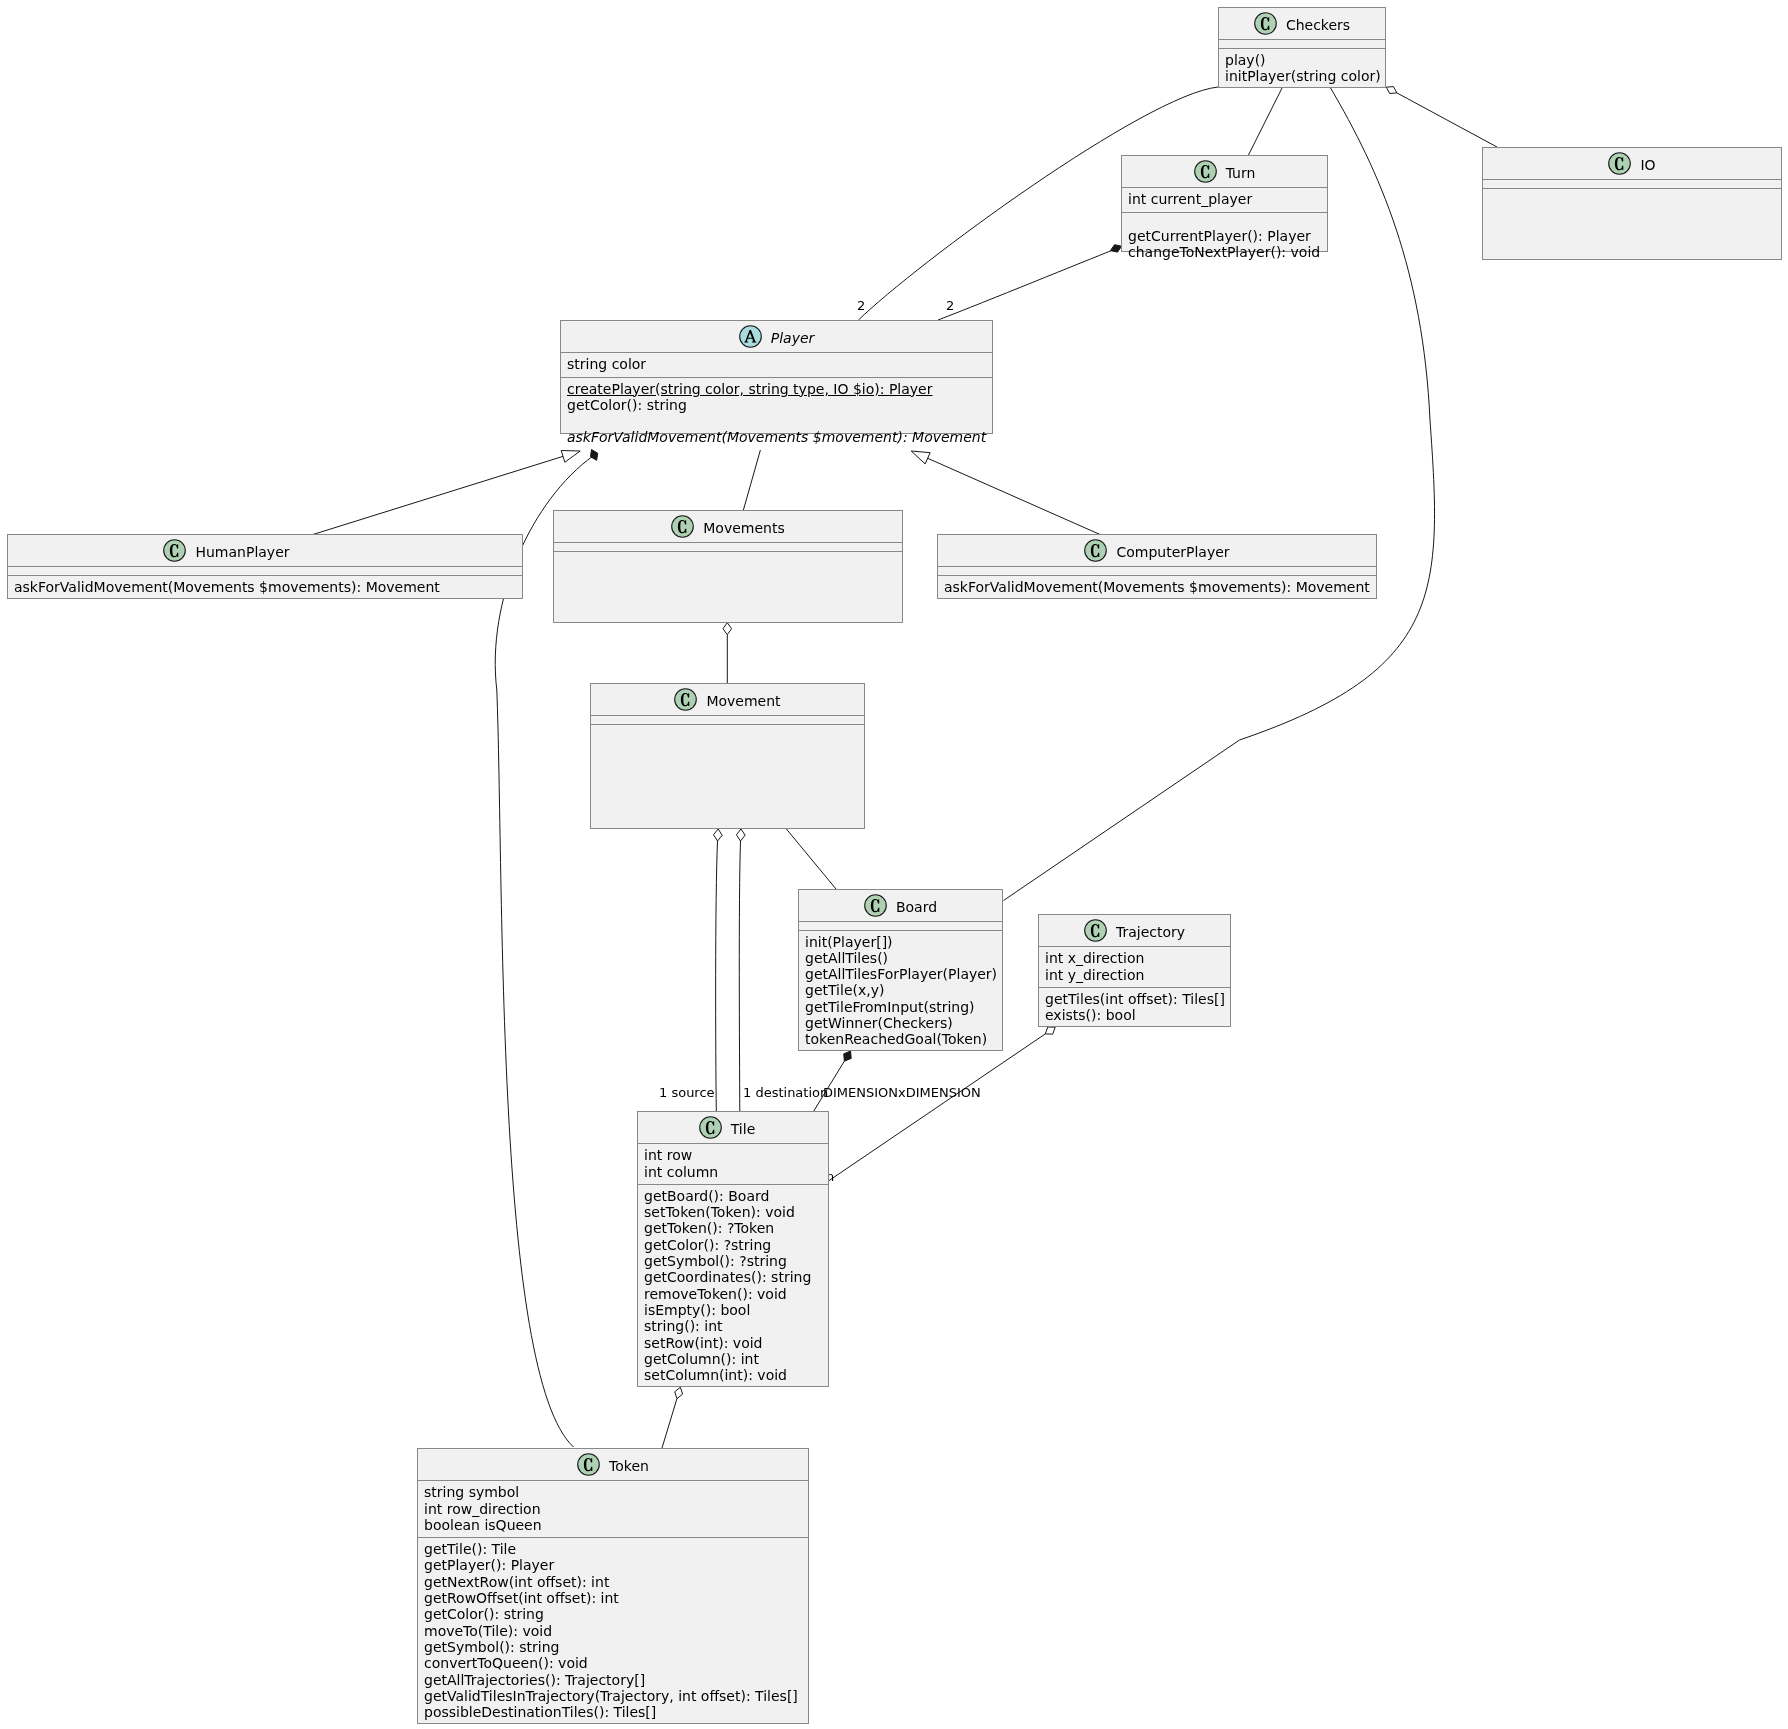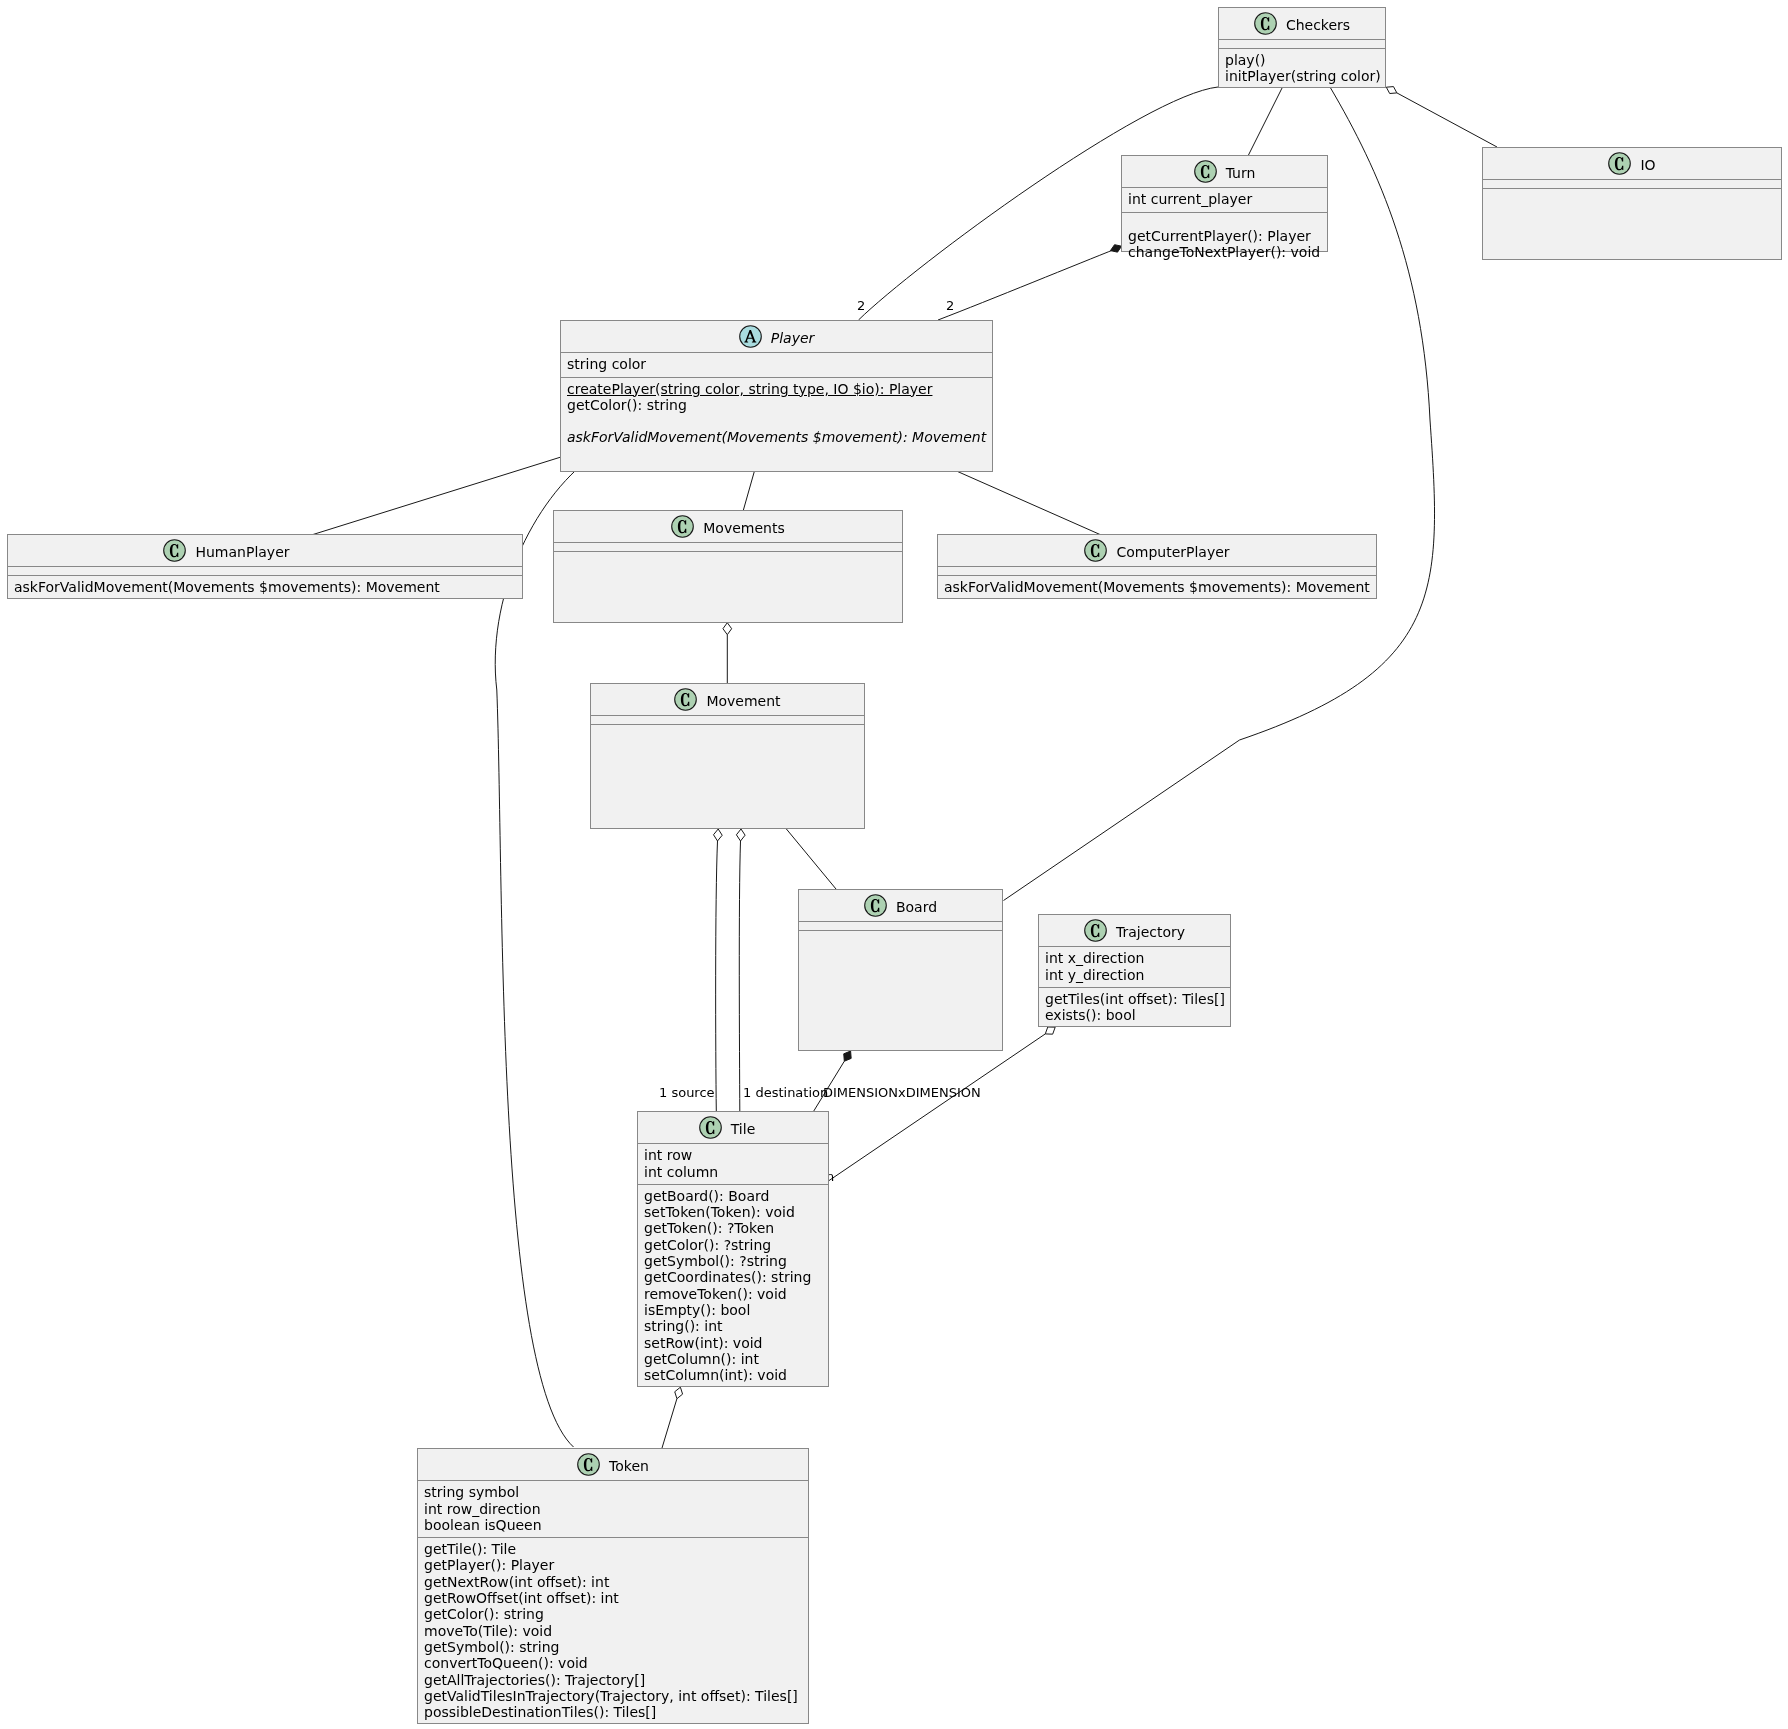--- a/index.html
+++ b/index.html
@@ -138,21 +138,21 @@
             <circle cx="11.5" cy="11.5" r="10.8" fill="#ADD1B2" stroke="#181818" stroke-width="1.1"></circle>
             <path d="M15.2,5.2 L15.2,9.4 L13.95,9.4 C13.65,7.15 12.85,6.05 11.6,6.05 C10.62,6.05 9.95,6.7 9.62,7.95 C9.4,8.82 9.3,10.05 9.3,11.6 C9.3,13.2 9.4,14.4 9.62,15.25 C9.95,16.5 10.62,17.1 11.6,17.1 C12.95,17.1 13.8,15.95 14.08,13.65 L15.3,13.65 L15.3,18.05 L14.35,18.05 L14.05,17.0 C13.3,17.85 12.4,18.3 11.35,18.3 C9.88,18.3 8.75,17.68 7.95,16.45 C7.25,15.3 6.9,13.72 6.9,11.6 C6.9,9.48 7.25,7.9 7.95,6.75 C8.75,5.52 9.88,4.9 11.35,4.9 C12.4,4.9 13.3,5.35 14.05,6.2 L14.35,5.2 Z" fill="#000000"></path>
           </svg>
       </span>
       <span class="nm" style="left:157.43px">IO</span>
     </div>
     <div class="sepline" style="top:31.3px"></div>
     <div class="comp empty" style="top:31.3px;height:8.2px"></div>
     <div class="sepline" style="top:39.5px"></div>
   </div>
-  <div class="cls abs" style="left:560px;top:320px;width:433px;height:152px">
+  <div class="cls abs" style="left:560px;top:320px;width:433px;height:114px">
     <div class="hdr">
       <span class="ico" style="left:177.727px">
         <svg width="23" height="23" viewBox="0 0 23 23" xmlns="http://www.w3.org/2000/svg">
             <circle cx="11.5" cy="11.5" r="10.8" fill="#A9DCDF" stroke="#181818" stroke-width="1.1"></circle>
             <path d="M10.55,5.0 L6.3,16.25 L5.3,16.8 L5.3,17.5 L9.15,17.5 L9.15,16.8 L7.85,16.35 L8.75,13.75 L13.25,13.75 L14.2,16.35 L12.9,16.8 L12.9,17.5 L17.3,17.5 L17.3,16.8 L16.25,16.3 L12.0,5.0 Z M11.0,7.95 L12.95,12.85 L9.15,12.85 Z" fill="#000000"></path>
           </svg>
       </span>
       <span class="nm" style="left:209.727px">Player</span>
     </div>
     <div class="sepline" style="top:31.3px"></div>
@@ -235,20 +235,29 @@
         <svg width="23" height="23" viewBox="0 0 23 23" xmlns="http://www.w3.org/2000/svg">
             <circle cx="11.5" cy="11.5" r="10.8" fill="#ADD1B2" stroke="#181818" stroke-width="1.1"></circle>
             <path d="M15.2,5.2 L15.2,9.4 L13.95,9.4 C13.65,7.15 12.85,6.05 11.6,6.05 C10.62,6.05 9.95,6.7 9.62,7.95 C9.4,8.82 9.3,10.05 9.3,11.6 C9.3,13.2 9.4,14.4 9.62,15.25 C9.95,16.5 10.62,17.1 11.6,17.1 C12.95,17.1 13.8,15.95 14.08,13.65 L15.3,13.65 L15.3,18.05 L14.35,18.05 L14.05,17.0 C13.3,17.85 12.4,18.3 11.35,18.3 C9.88,18.3 8.75,17.68 7.95,16.45 C7.25,15.3 6.9,13.72 6.9,11.6 C6.9,9.48 7.25,7.9 7.95,6.75 C8.75,5.52 9.88,4.9 11.35,4.9 C12.4,4.9 13.3,5.35 14.05,6.2 L14.35,5.2 Z" fill="#000000"></path>
           </svg>
       </span>
       <span class="nm" style="left:96.93px">Board</span>
     </div>
     <div class="sepline" style="top:31.3px"></div>
     <div class="comp empty" style="top:31.3px;height:8.2px"></div>
     <div class="sepline" style="top:39.5px"></div>
+    <div class="comp" style="top:39.5px">
+      <div class="ln">init(Player[])</div>
+      <div class="ln">getAllTiles()</div>
+      <div class="ln">getAllTilesForPlayer(Player)</div>
+      <div class="ln">getTile(x,y)</div>
+      <div class="ln">getTileFromInput(string)</div>
+      <div class="ln">getWinner(Checkers)</div>
+      <div class="ln">tokenReachedGoal(Token)</div>
+    </div>
   </div>
   <div class="cls" style="left:1038px;top:914px;width:193px;height:113.2px">
     <div class="hdr">
       <span class="ico" style="left:44.953px">
         <svg width="23" height="23" viewBox="0 0 23 23" xmlns="http://www.w3.org/2000/svg">
             <circle cx="11.5" cy="11.5" r="10.8" fill="#ADD1B2" stroke="#181818" stroke-width="1.1"></circle>
             <path d="M15.2,5.2 L15.2,9.4 L13.95,9.4 C13.65,7.15 12.85,6.05 11.6,6.05 C10.62,6.05 9.95,6.7 9.62,7.95 C9.4,8.82 9.3,10.05 9.3,11.6 C9.3,13.2 9.4,14.4 9.62,15.25 C9.95,16.5 10.62,17.1 11.6,17.1 C12.95,17.1 13.8,15.95 14.08,13.65 L15.3,13.65 L15.3,18.05 L14.35,18.05 L14.05,17.0 C13.3,17.85 12.4,18.3 11.35,18.3 C9.88,18.3 8.75,17.68 7.95,16.45 C7.25,15.3 6.9,13.72 6.9,11.6 C6.9,9.48 7.25,7.9 7.95,6.75 C8.75,5.52 9.88,4.9 11.35,4.9 C12.4,4.9 13.3,5.35 14.05,6.2 L14.35,5.2 Z" fill="#000000"></path>
           </svg>
       </span>
       <span class="nm" style="left:76.953px">Trajectory</span>

